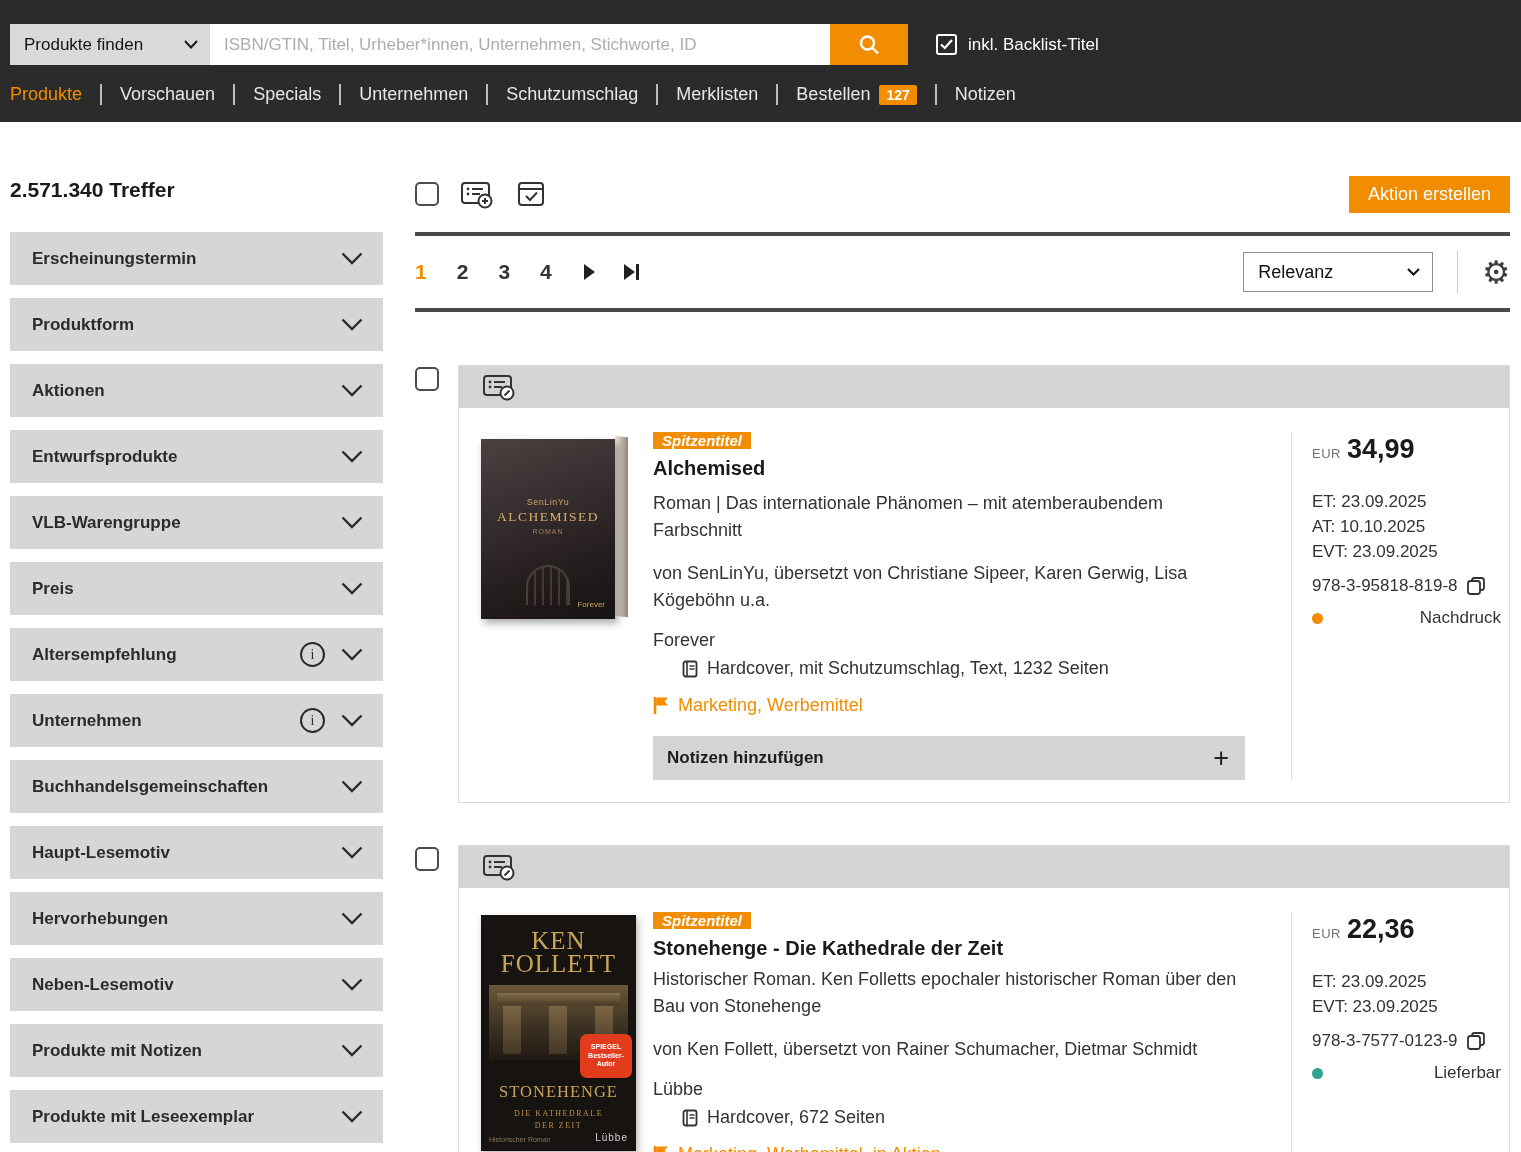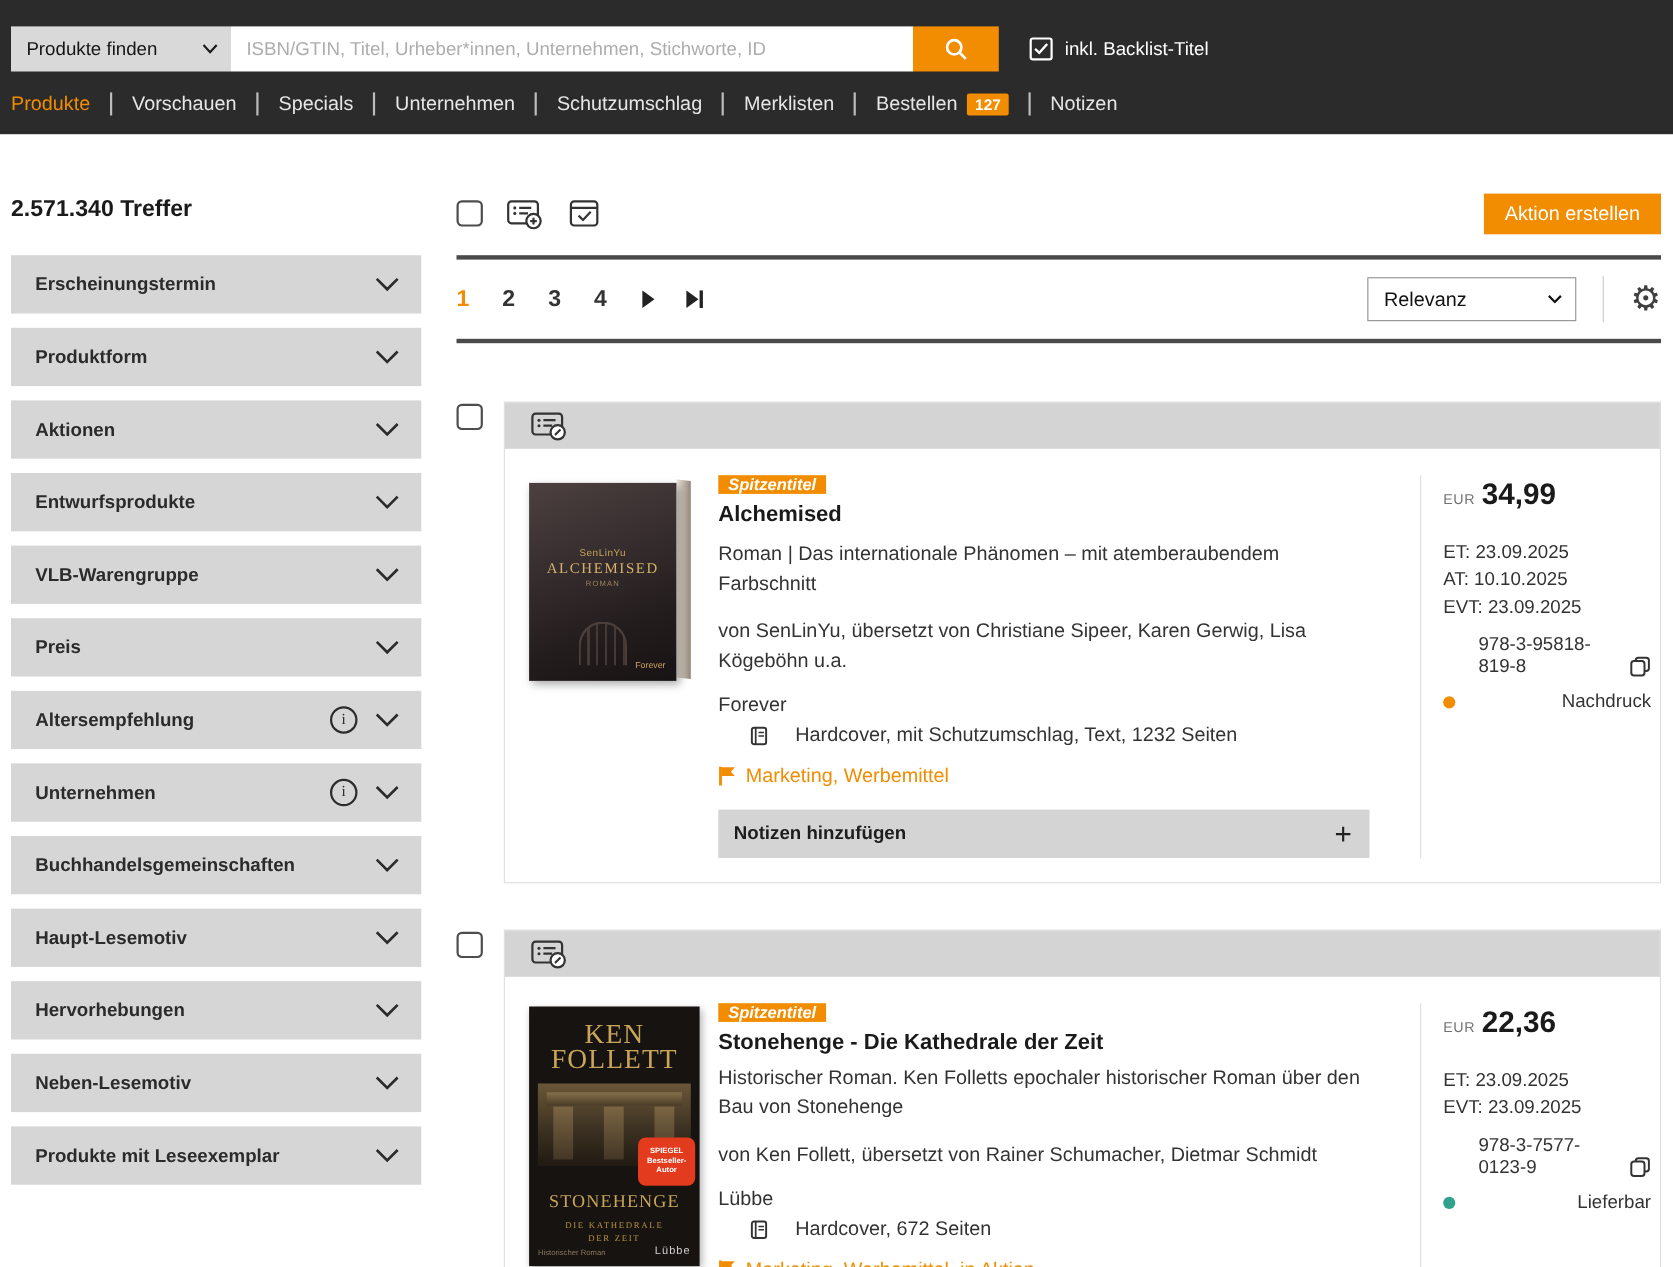--- a/index.html
+++ b/index.html
@@ -84,35 +84,35 @@
   .info-col { width:216px; flex:none; border-left:1px solid #ddd; padding:2px 6px 0 20px; }
 
   .title-badge {
     display:inline-block; background:var(--accent); color:#fff; font-size:15px; font-weight:bold;
     font-style:italic; padding:0 9px; margin-bottom:8px;
   }
   .prod-title { font-size:20px; font-weight:bold; color:#1a1a1a; cursor:pointer; }
   .prod-subtitle { font-size:18px; color:#333; line-height:27px; margin-top:10px; }
   .prod-contrib { font-size:18px; color:#333; line-height:27px; margin-top:16px; }
   .prod-publisher { font-size:18px; color:#333; margin-top:16px; }
-  .prod-format { display:flex; align-items:center; gap:25px; font-size:18px; color:#333; margin-top:7px;padding-left:29px; }
+  .prod-format { display:flex; align-items:center; gap:9px; font-size:18px; color:#333; margin-top:7px;padding-left:29px; }
   .prod-tags { display:flex; align-items:center; gap:9px; margin-top:16px; }
   .tag-links { color:var(--accent); font-size:18px; cursor:pointer; }
   .notes-bar {
     margin-top:20px; margin-right:-4px; height:44px; background:#d4d4d4; display:flex; align-items:center;
     justify-content:space-between; padding:0 16px 0 14px; cursor:pointer;
   }
   .notes-label { font-size:17px; font-weight:bold; color:#1d1d1d; }
   .notes-plus { font-size:27px; color:#222; font-weight:normal; }
 
   .price-row { display:flex; align-items:baseline; gap:6px; margin-bottom:24px; }
   .currency { font-size:13px; font-weight:normal; color:#737373; letter-spacing:.5px; }
   .price { font-size:27px; font-weight:bold; color:#1a1a1a; }
   .date-line { font-size:17px; color:#333; line-height:25px; }
-  .isbn-row { display:flex; align-items:flex-end; gap:8px; margin-top:12px;margin-left:32px; }
+  .isbn-row { display:flex; align-items:flex-start; gap:8px; margin-top:12px; }
   .isbn { font-size:17px; color:#333; }
   .copy-icon { cursor:pointer; }
   .status-row { display:flex; align-items:center; gap:10px; margin-top:12px;justify-content:space-between; }
   .dot { width:11px; height:11px; border-radius:50%; flex:none; }
   .status-label { font-size:17px; color:#333; }
 
   
   .cover1 { position:relative; width:150px; height:188px; margin-top:4px; }
   .cover1 .front {
     position:absolute; left:0; top:3px; width:134px; height:180px;
@@ -311,20 +311,28 @@
       <div class="filter-item">
         <span class="filter-label">Hervorhebungen</span>
         <span>
           <svg width="22" height="13" viewBox="0 0 22 13">
             <polyline points="1.5,1.5 11,11 20.5,1.5" fill="none" stroke="#2b2b2b" stroke-width="2.4"></polyline>
           </svg>
         </span>
       </div>
       <div class="filter-item">
         <span class="filter-label">Neben-Lesemotiv</span>
+        <span>
+          <svg width="22" height="13" viewBox="0 0 22 13">
+            <polyline points="1.5,1.5 11,11 20.5,1.5" fill="none" stroke="#2b2b2b" stroke-width="2.4"></polyline>
+          </svg>
+        </span>
+      </div>
+      <div class="filter-item">
+        <span class="filter-label">Produkte mit Notizen</span>
         <span>
           <svg width="22" height="13" viewBox="0 0 22 13">
             <polyline points="1.5,1.5 11,11 20.5,1.5" fill="none" stroke="#2b2b2b" stroke-width="2.4"></polyline>
           </svg>
         </span>
       </div>
       <div class="filter-item">
         <span class="filter-label">Produkte mit Leseexemplar</span>
         <span>
           <svg width="22" height="13" viewBox="0 0 22 13">

